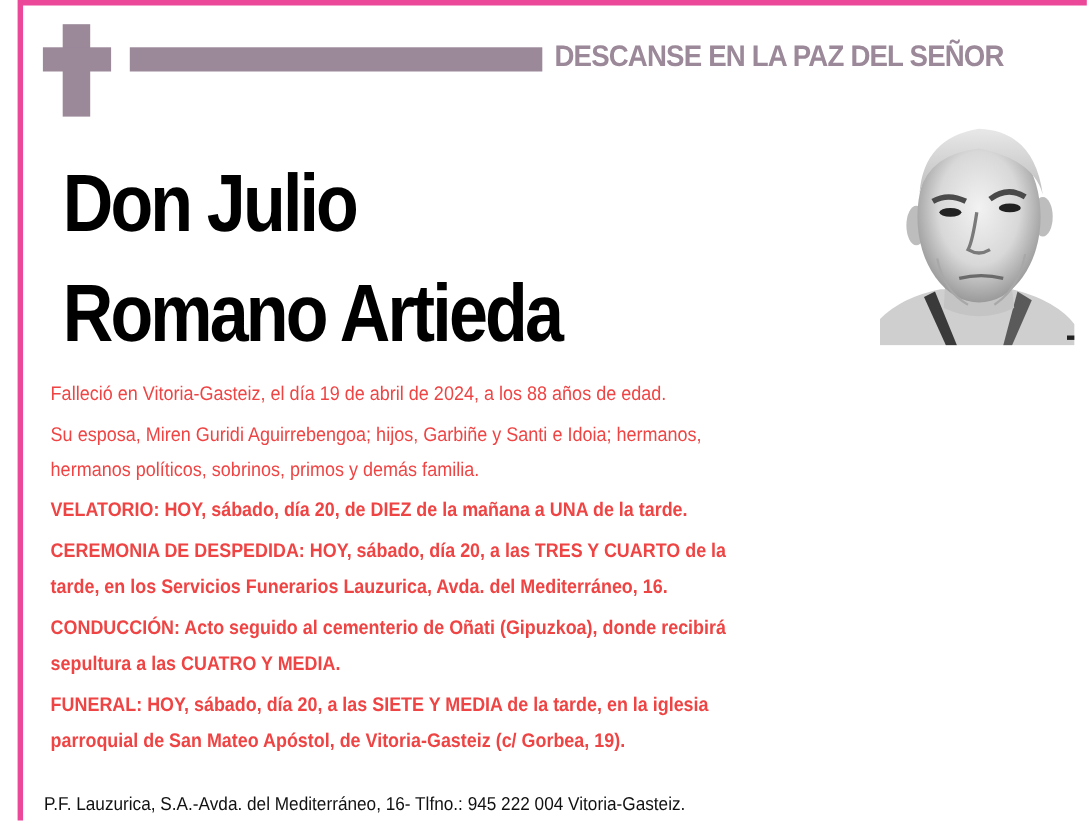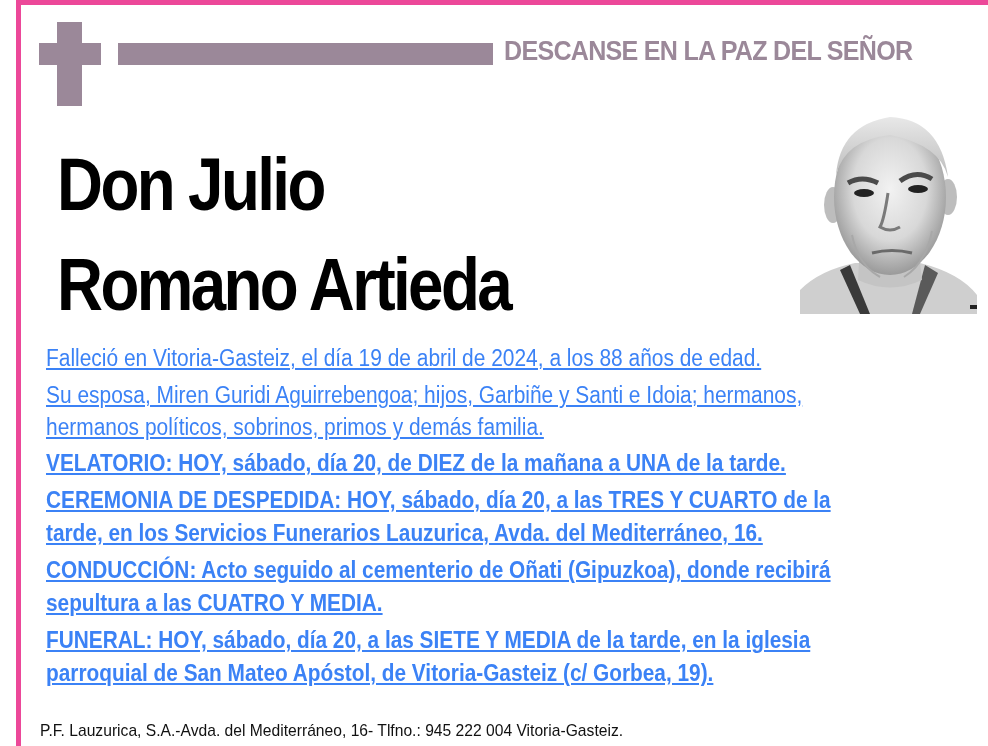--- a/index.html
+++ b/index.html
@@ -30,21 +30,21 @@
     transform: scaleX(0.86); transform-origin: left top;
     white-space: nowrap;
   }
   .photo {
     position: absolute; left: 779px; top: 100px; width: 177px; height: 209px;
     background: #fff; overflow: hidden;
   }
   .body-text {
     position: absolute; left: 25px; top: 336px; width: 940px;
     font-family: "Liberation Sans", sans-serif;
-    color: #3b82f6; font-size: 23px; line-height: 34px; text-decoration: underline;
+    color: #ef4444; font-size: 18px; line-height: 34px;
   }
   .body-text p { margin: 0 0 4px 0; line-height: 34px; white-space: nowrap; }
   .body-text .reg { font-weight: normal; transform: scaleX(0.91); transform-origin: left center; }
   .body-text .bold { font-weight: bold; transform: scaleX(0.905); transform-origin: left center; }
   .body-text span.line { display: block; transform-origin: left center; }
   .footer {
     position: absolute; left: 19px; top: 716px;
     font-family: "Liberation Sans", sans-serif;
     font-size: 17px; color: #111; white-space: nowrap;
     transform: scaleX(0.92); transform-origin: left center;

